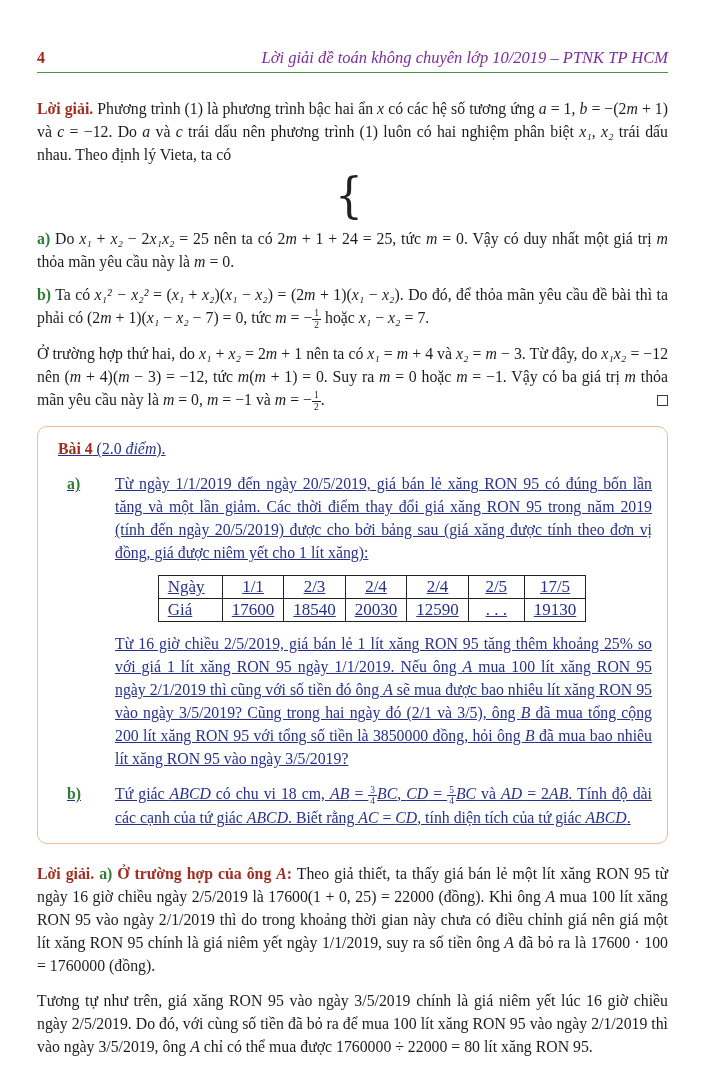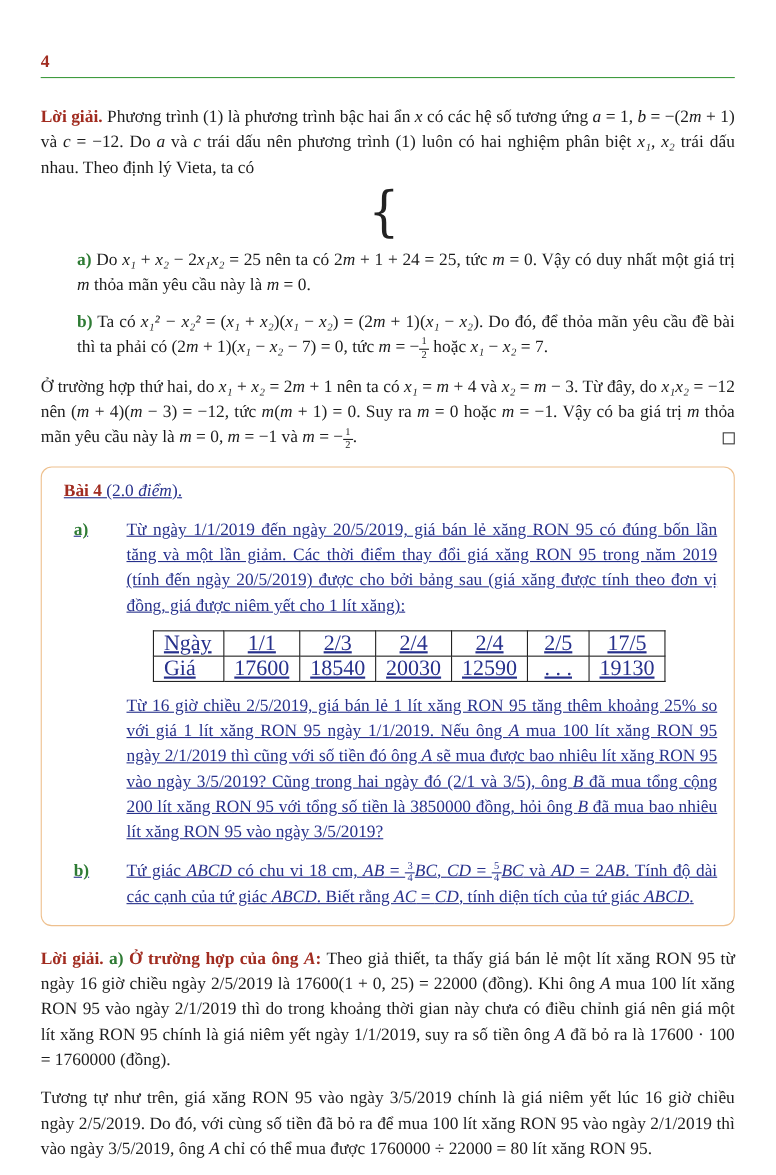--- a/index.html
+++ b/index.html
@@ -12,21 +12,21 @@
     width:705px;height:1068px;background:#ffffff;overflow:hidden;
     font-family:"Liberation Serif","DejaVu Serif",serif;color:var(--ink);
   }
   .page{padding:0 37px;}
   .hdr{
     display:flex;justify-content:space-between;align-items:baseline;
     padding:48px 0 4px;border-bottom:1.5px solid var(--rule);
   }
   .pagenum{font-weight:bold;color:var(--maroon);font-size:16px;}
   .htitle{font-style:italic;color:var(--purple);font-size:16.5px;}
-  .para{margin:0;text-align:justify;font-size:15.8px;line-height:23px;} .mt10{margin-top:10px;margin-left:33px;} .mt12{margin-top:12px;} .mt18{margin-top:18px;} .mt24{margin-top:24px;}
+  .para{margin:0;text-align:justify;font-size:15.8px;line-height:23px;} .mt10{margin-top:10px;} .mt12{margin-top:12px;} .mt18{margin-top:18px;} .mt24{margin-top:24px;}
   .eqsys{display:flex;justify-content:center;align-items:center;margin:7px 0 5px;}
   .brace{
     font-family:"DejaVu Serif",serif;font-size:44px;line-height:1;
     transform:scaleY(1.12);margin-right:7px;color:#222;font-weight:400;
   }
   .eqline{font-size:15.8px;line-height:25px;}
   
   .r0{} 
   .r1{font-style:italic;}
   .r2{font-weight:bold;color:var(--maroon);margin-top:20px;}
@@ -43,32 +43,33 @@
   }
   .item{display:flex;margin-top:12px;}
   .ilabel{
     flex:0 0 34px;width:34px;padding-left:9px;font-weight:bold;color:var(--green);
     font-size:15.8px;line-height:23px;
   }
   .icontent{flex:1;min-width:0;}
   .icontent .para{color:var(--navy);margin-left:23px;}
   table.price{border-collapse:collapse;margin:11px auto 10px;color:var(--navy);}
   table.price td{
-    border:1.4px solid #222;font-size:20px;line-height:20px;
+    border:1.4px solid #222;font-size:17px;line-height:20px;
     padding:1px 9px;text-align:center;min-width:56px;
   }
   table.price td.rowhead{text-align:left;min-width:64px;}
 </style>
 </head>
 <body>
 
 <div class="page">
 
   <header class="hdr">
     <span class="pagenum">4</span>
+    <span class="htitle">Lời giải đề toán không chuyên lớp 10/2019 – PTNK TP HCM</span>
   </header>
 
   <main>
 
     <p class="para mt24"><span class="r2">Lời giải.</span><span class="r0"> Phương trình (1) là phương trình bậc hai ẩn </span><span class="r1">x</span><span class="r0"> có các hệ số tương ứng </span><span class="r1">a</span><span class="r0"> = 1, </span><span class="r1">b</span><span class="r0"> = −(2</span><span class="r1">m</span><span class="r0"> + 1) và </span><span class="r1">c</span><span class="r0"> = −12. Do </span><span class="r1">a</span><span class="r0"> và </span><span class="r1">c</span><span class="r0"> trái dấu nên phương trình (1) luôn có hai nghiệm phân biệt </span><span class="r1">x₁</span><span class="r0">, </span><span class="r1">x₂</span><span class="r0"> trái dấu nhau. Theo định lý Vieta, ta có</span></p>
 
     <div class="eqsys">
       <span class="brace">{</span>
     </div>
 

